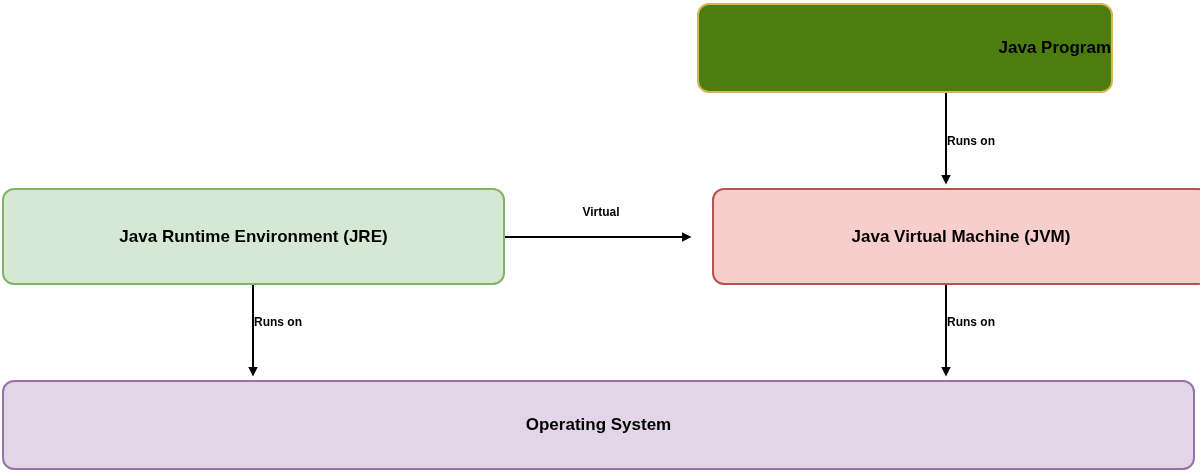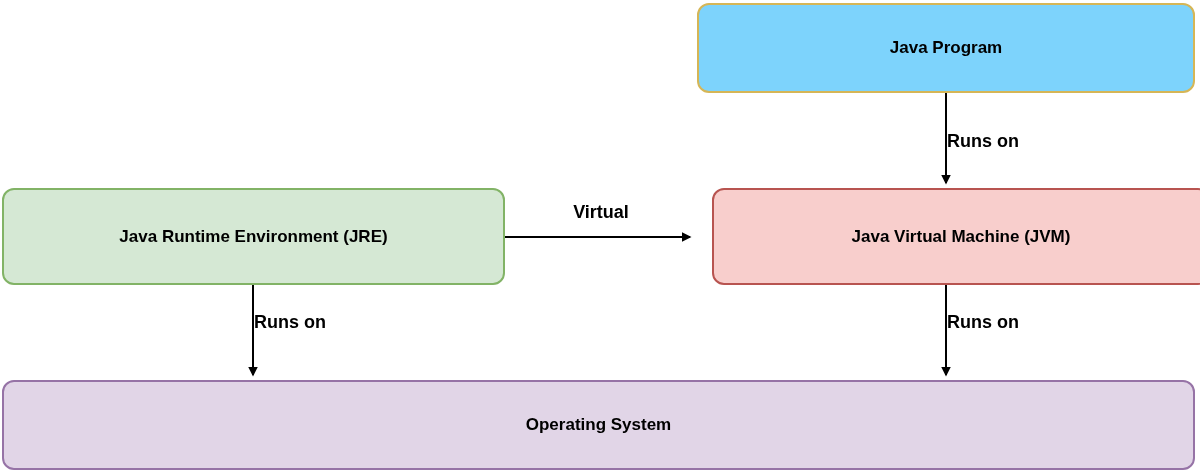--- a/index.html
+++ b/index.html
@@ -22,22 +22,22 @@
     border: 2px solid;
     display: flex;
     align-items: center;
     justify-content: center;
     text-align: center;
     font-size: 17px;
     font-weight: bold;
     color: #000000;
   }
   .node-java-program {
-    left: 697px; top: 3px; width: 498px; height: 90px;
-    background: #7dd3fc; border-color: #d6b656;
+    left: 697px; top: 3px; width: 416px; height: 90px;
+    background: #4d7c0f; border-color: #d6b656; justify-content: flex-end;
   }
   .node-jre {
     left: 2px; top: 188px; width: 503px; height: 97px;
     background: #d5e8d4; border-color: #82b366;
   }
   .node-jvm {
     left: 712px; top: 188px; width: 498px; height: 97px;
     background: #f8cecc; border-color: #b85450;
   }
   .node-os {
@@ -46,21 +46,21 @@
   }
   .edges-svg {
     position: absolute;
     left: 0; top: 0;
     width: 1200px;
     height: 475px;
     pointer-events: none;
   }
   .edge-label {
     position: absolute;
-    font-size: 18px;
+    font-size: 12px;
     font-weight: bold;
     color: #000000;
     white-space: nowrap;
     line-height: 20px;
   }
   .edge-label-runs-on-top    { left: 947px; top: 131px; }
   .edge-label-creates        { left: 601px; top: 202px; transform: translateX(-50%); }
   .edge-label-runs-on-left   { left: 254px; top: 312px; }
   .edge-label-runs-on-right  { left: 947px; top: 312px; }
 </style>

